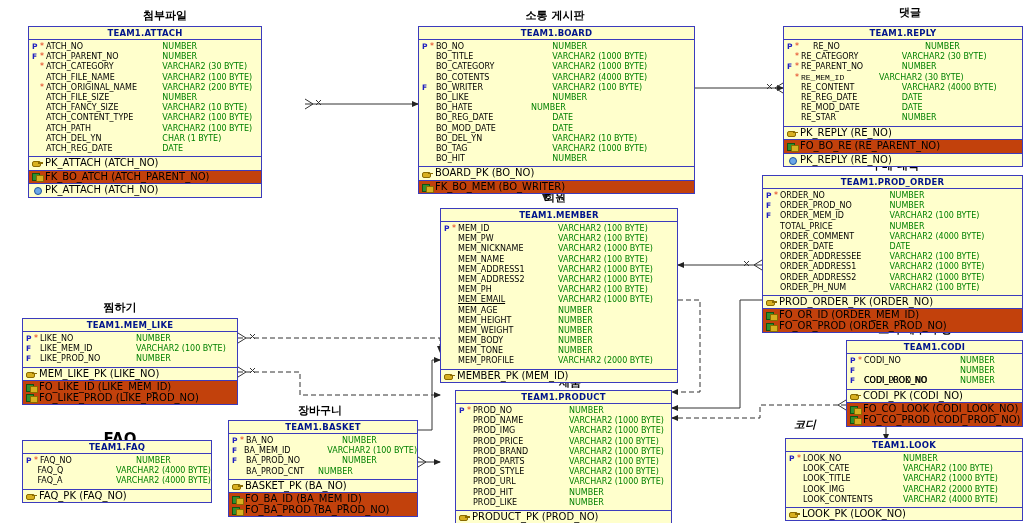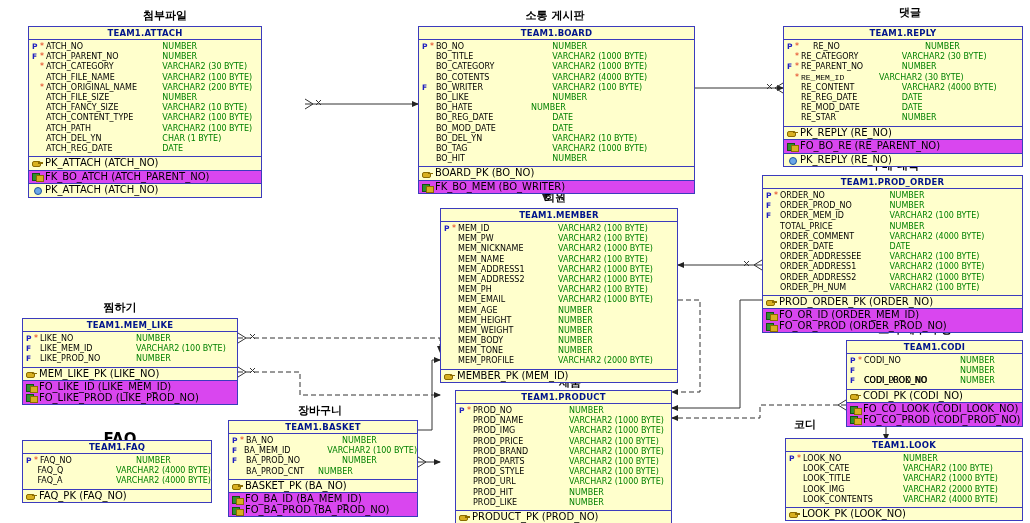--- a/index.html
+++ b/index.html
@@ -20,21 +20,21 @@
     border-bottom:1px solid #3b3bbd;background:#ffffcc;
     padding:1px 0 1px;line-height:10px;
   }
   .cols{padding:2px 0 2px;}
   .col{display:flex;align-items:center;height:10.2px;line-height:10.2px;font-size:8px;white-space:nowrap;}
   .kf{width:9px;color:#2020c0;font-weight:bold;font-size:7.5px;text-align:left;padding-left:3px;box-sizing:border-box;}
   .req{width:8px;color:#e03010;font-size:8px;text-align:center;}
   .cname{color:#000000;font-size:8px;}
   .ctype{color:#008000;font-size:8px;}
   .sect{border-top:1px solid #3b3bbd;padding:1px 0;}
-  .sect.grey{background:#d946ef;}
+  .sect.grey{background:#c2410c;}
   .srow{display:flex;align-items:center;height:10.5px;line-height:10.5px;font-size:10px;padding-left:3px;color:#000;white-space:nowrap;}
   .ico{width:11px;height:9px;margin-right:2px;flex:0 0 11px;position:relative;}
 
   
   .ico.key::before{content:"";position:absolute;left:0;top:2.5px;width:7px;height:4px;
     background:#d8b020;border:1px solid #8a6b00;border-radius:2px;}
   .ico.key::after{content:"";position:absolute;left:6px;top:3.5px;width:5px;height:1.5px;background:#8a6b00;}
   
   .ico.fk::before{content:"";position:absolute;left:0px;top:1px;width:6px;height:6px;background:#2f8f2f;border:1px solid #145214;}
   .ico.fk::after{content:"";position:absolute;left:4px;top:3px;width:6px;height:5px;background:#d8b020;border:1px solid #8a6b00;}
@@ -99,21 +99,21 @@
   <div class="ent-label" style="left:95px;top:8px;width:140px;">첨부파일</div>
   <div class="ent-label" style="left:485px;top:8px;width:140px;">소통 게시판</div>
   <div class="ent-label" style="left:845px;top:5px;width:130px;">댓글</div>
   <div class="ent-label" style="left:510px;top:190px;width:90px;">회원</div>
   <div class="ent-label" style="left:830px;top:158px;width:130px;">구매 내역</div>
   <div class="ent-label" style="left:60px;top:300px;width:120px;">찜하기</div>
   <div class="ent-label" style="left:60px;top:430px;width:120px;font-size:15px;">FAQ</div>
   <div class="ent-label" style="left:260px;top:403px;width:120px;">장바구니</div>
   <div class="ent-label" style="left:525px;top:375px;width:90px;">제품</div>
   <div class="ent-label" style="left:845px;top:322px;width:140px;">코디 세부 구성</div>
-  <div class="ent-label" style="left:770px;top:417px;width:70px;">코디</div>
+  <div class="ent-label" style="left:770px;top:417px;width:70px;font-style:italic;">코디</div>
 
   <div class="entity" style="left:28px;top:26px;width:234px;">
       <div class="ent-title">TEAM1.ATTACH</div>
       <div class="cols">
         <div class="col">
           <span class="kf">P</span>
           <span class="req">*</span>
           <span class="cname" style="width: 116.34px;">ATCH_NO</span>
           <span class="ctype">NUMBER</span>
         </div>
@@ -398,21 +398,21 @@
         </div>
         <div class="col">
           <span class="kf"></span>
           <span class="req"></span>
           <span class="cname" style="width: 99.96px;">MEM_PH</span>
           <span class="ctype">VARCHAR2 (100 BYTE)</span>
         </div>
         <div class="col">
           <span class="kf"></span>
           <span class="req"></span>
-          <span class="cname" style="width: 99.96px;">MEM_EMAIL</span>
+          <span class="cname" style="width: 99.96px; text-decoration: underline;">MEM_EMAIL</span>
           <span class="ctype">VARCHAR2 (1000 BYTE)</span>
         </div>
         <div class="col">
           <span class="kf"></span>
           <span class="req"></span>
           <span class="cname" style="width: 99.96px;">MEM_AGE</span>
           <span class="ctype">NUMBER</span>
         </div>
         <div class="col">
           <span class="kf"></span>

